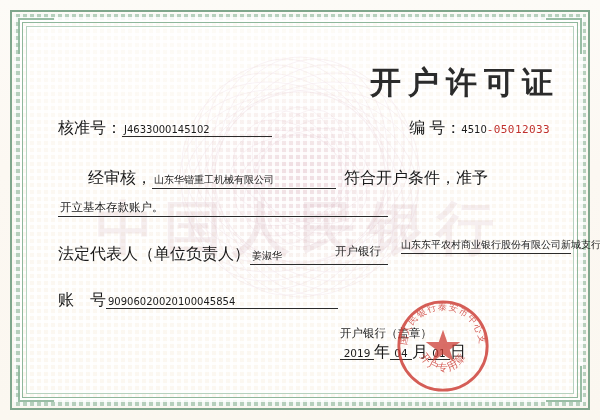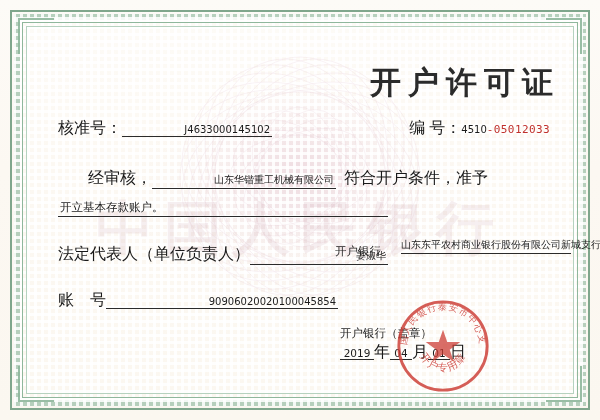--- a/index.html
+++ b/index.html
@@ -108,21 +108,21 @@
     font-size: 11.5px;
     color: #1d1d1d;
     white-space: nowrap;
   }
 
   .label { font-size: 16px; color: #191919; }
 
   .fill {
     display: inline-block;
     border-bottom: 1px solid #2b2b2b;
-    text-align: right;
+    text-align: left;
     font-size: 10.5px;
     color: #1a1a1a;
     vertical-align: baseline;
     padding: 0 2px 1px 2px;
     box-sizing: border-box;
   }
 
   .hand {
     font-family: "DejaVu Sans", sans-serif;
     font-size: 10px;

